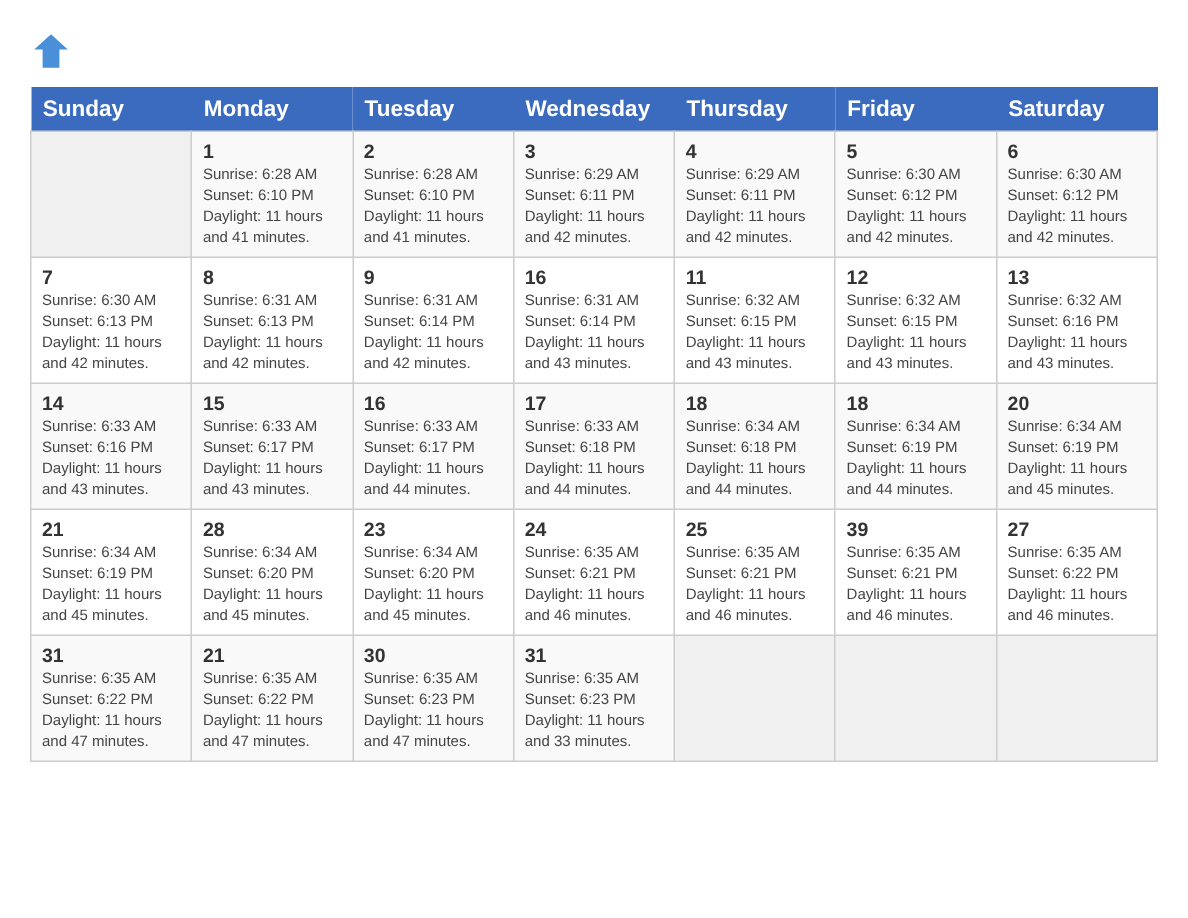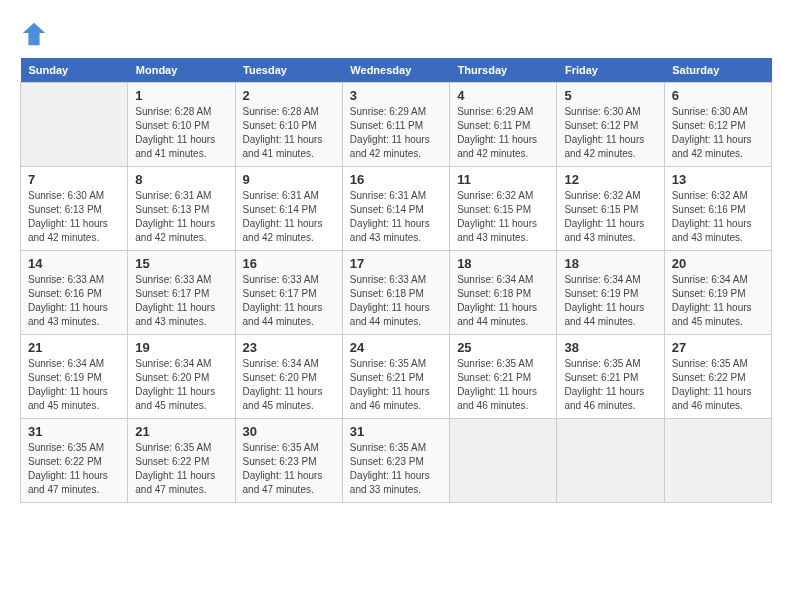--- a/index.html
+++ b/index.html
@@ -52,21 +52,21 @@
     table {
       width: 100%;
       border-collapse: collapse;
       table-layout: fixed;
     }
     thead tr th {
       background-color: #3a6bbf;
       color: #fff;
       text-align: left;
       padding: 6px 8px;
-      font-size: 11px;
+      font-size: 15px;
       font-weight: bold;
     }
     tbody tr td {
       border: 1px solid #ccc;
       vertical-align: top;
       padding: 5px 7px;
       font-size: 11px;
       color: #333;
       height: 80px;
     }
@@ -296,21 +296,21 @@
       <tr>
         <td>
           <span class="day-number">21</span>
         <div class="cell-content">
           <div>Sunrise: 6:34 AM</div>
           <div>Sunset: 6:19 PM</div>
           <div>Daylight: 11 hours and 45 minutes.</div>
         </div>
         </td>
         <td>
-          <span class="day-number">19</span>
+          <span class="day-number">28</span>
         <div class="cell-content">
           <div>Sunrise: 6:34 AM</div>
           <div>Sunset: 6:20 PM</div>
           <div>Daylight: 11 hours and 45 minutes.</div>
         </div>
         </td>
         <td>
           <span class="day-number">23</span>
         <div class="cell-content">
           <div>Sunrise: 6:34 AM</div>
@@ -328,21 +328,21 @@
         </td>
         <td>
           <span class="day-number">25</span>
         <div class="cell-content">
           <div>Sunrise: 6:35 AM</div>
           <div>Sunset: 6:21 PM</div>
           <div>Daylight: 11 hours and 46 minutes.</div>
         </div>
         </td>
         <td>
-          <span class="day-number">38</span>
+          <span class="day-number">39</span>
         <div class="cell-content">
           <div>Sunrise: 6:35 AM</div>
           <div>Sunset: 6:21 PM</div>
           <div>Daylight: 11 hours and 46 minutes.</div>
         </div>
         </td>
         <td>
           <span class="day-number">27</span>
         <div class="cell-content">
           <div>Sunrise: 6:35 AM</div>

